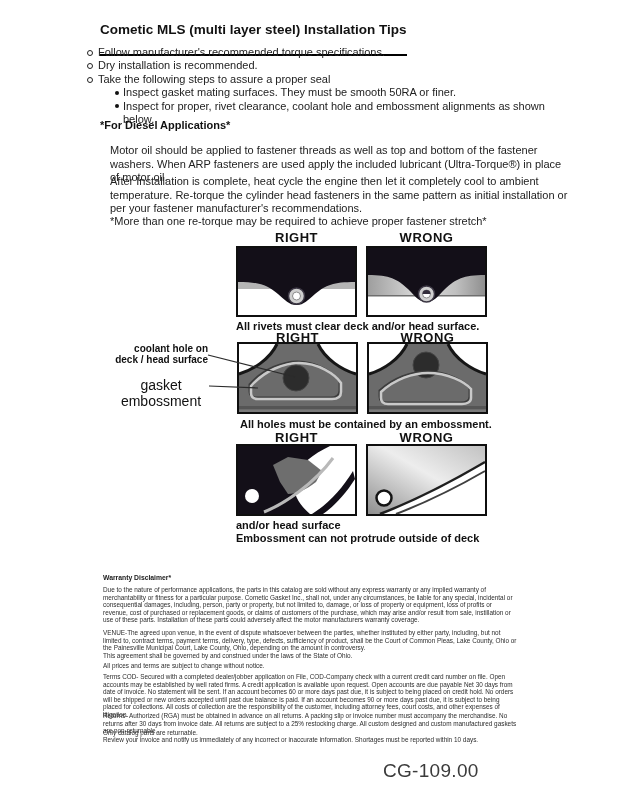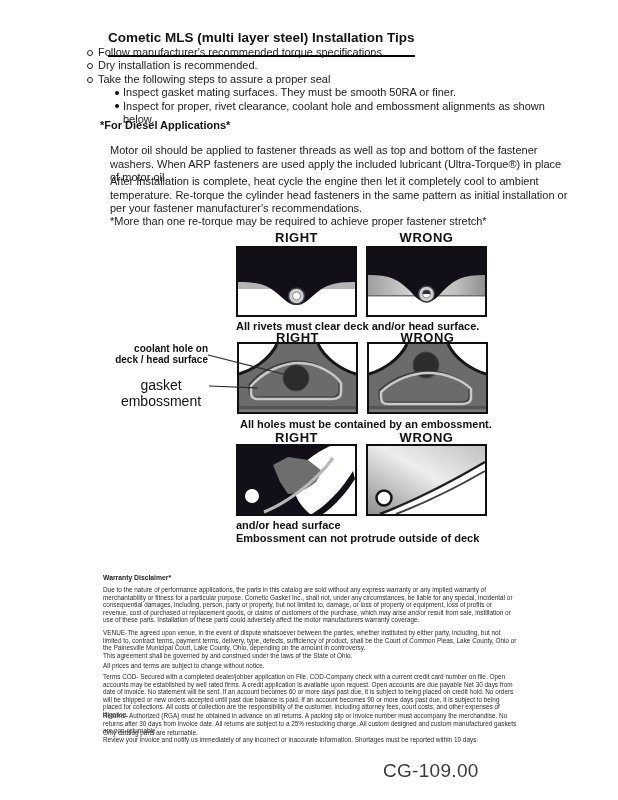--- a/index.html
+++ b/index.html
@@ -1,20 +1,20 @@
 <!DOCTYPE html>
 <html><head>
 <meta charset="utf-8">
 <style>
   html,body{margin:0;padding:0;background:#ffffff;}
   .page{position:relative;width:618px;height:800px;background:#ffffff;overflow:hidden;
         font-family:"Liberation Sans",sans-serif;color:#222;}
 
-  .title{position:absolute;left:100px;top:22px;margin:8px;font-size:13.5px;font-weight:bold;
-         color:#111;border-bottom:2px solid #000;padding-bottom:10px;display:inline-block;}
+  .title{position:absolute;left:100px;top:22px;margin:0;font-size:13.5px;font-weight:bold;
+         color:#111;border-bottom:2px solid #000;padding-bottom:17px;display:inline-block;}
 
   .bullets{position:absolute;left:87px;top:46px;width:480px;font-size:11px;line-height:13.4px;color:#222;}
   .b-row{display:flex;align-items:flex-start;}
   .b-circ{width:4px;height:4px;border:1px solid #222;border-radius:50%;margin:4px 5px 0 0;flex:0 0 auto;}
   .b-dot{width:4px;height:4px;background:#111;border-radius:50%;margin:4.5px 4px 0 0;flex:0 0 auto;}
   .b-row.sub{margin-left:28px;}
 
   .diesel-heading{position:absolute;left:100px;top:119px;font-size:11px;font-weight:bold;color:#111;}
   .para{position:absolute;left:100px;width:458px;margin:10px;font-size:11px;line-height:13.5px;color:#222;}
   .p1{top:134px;}

